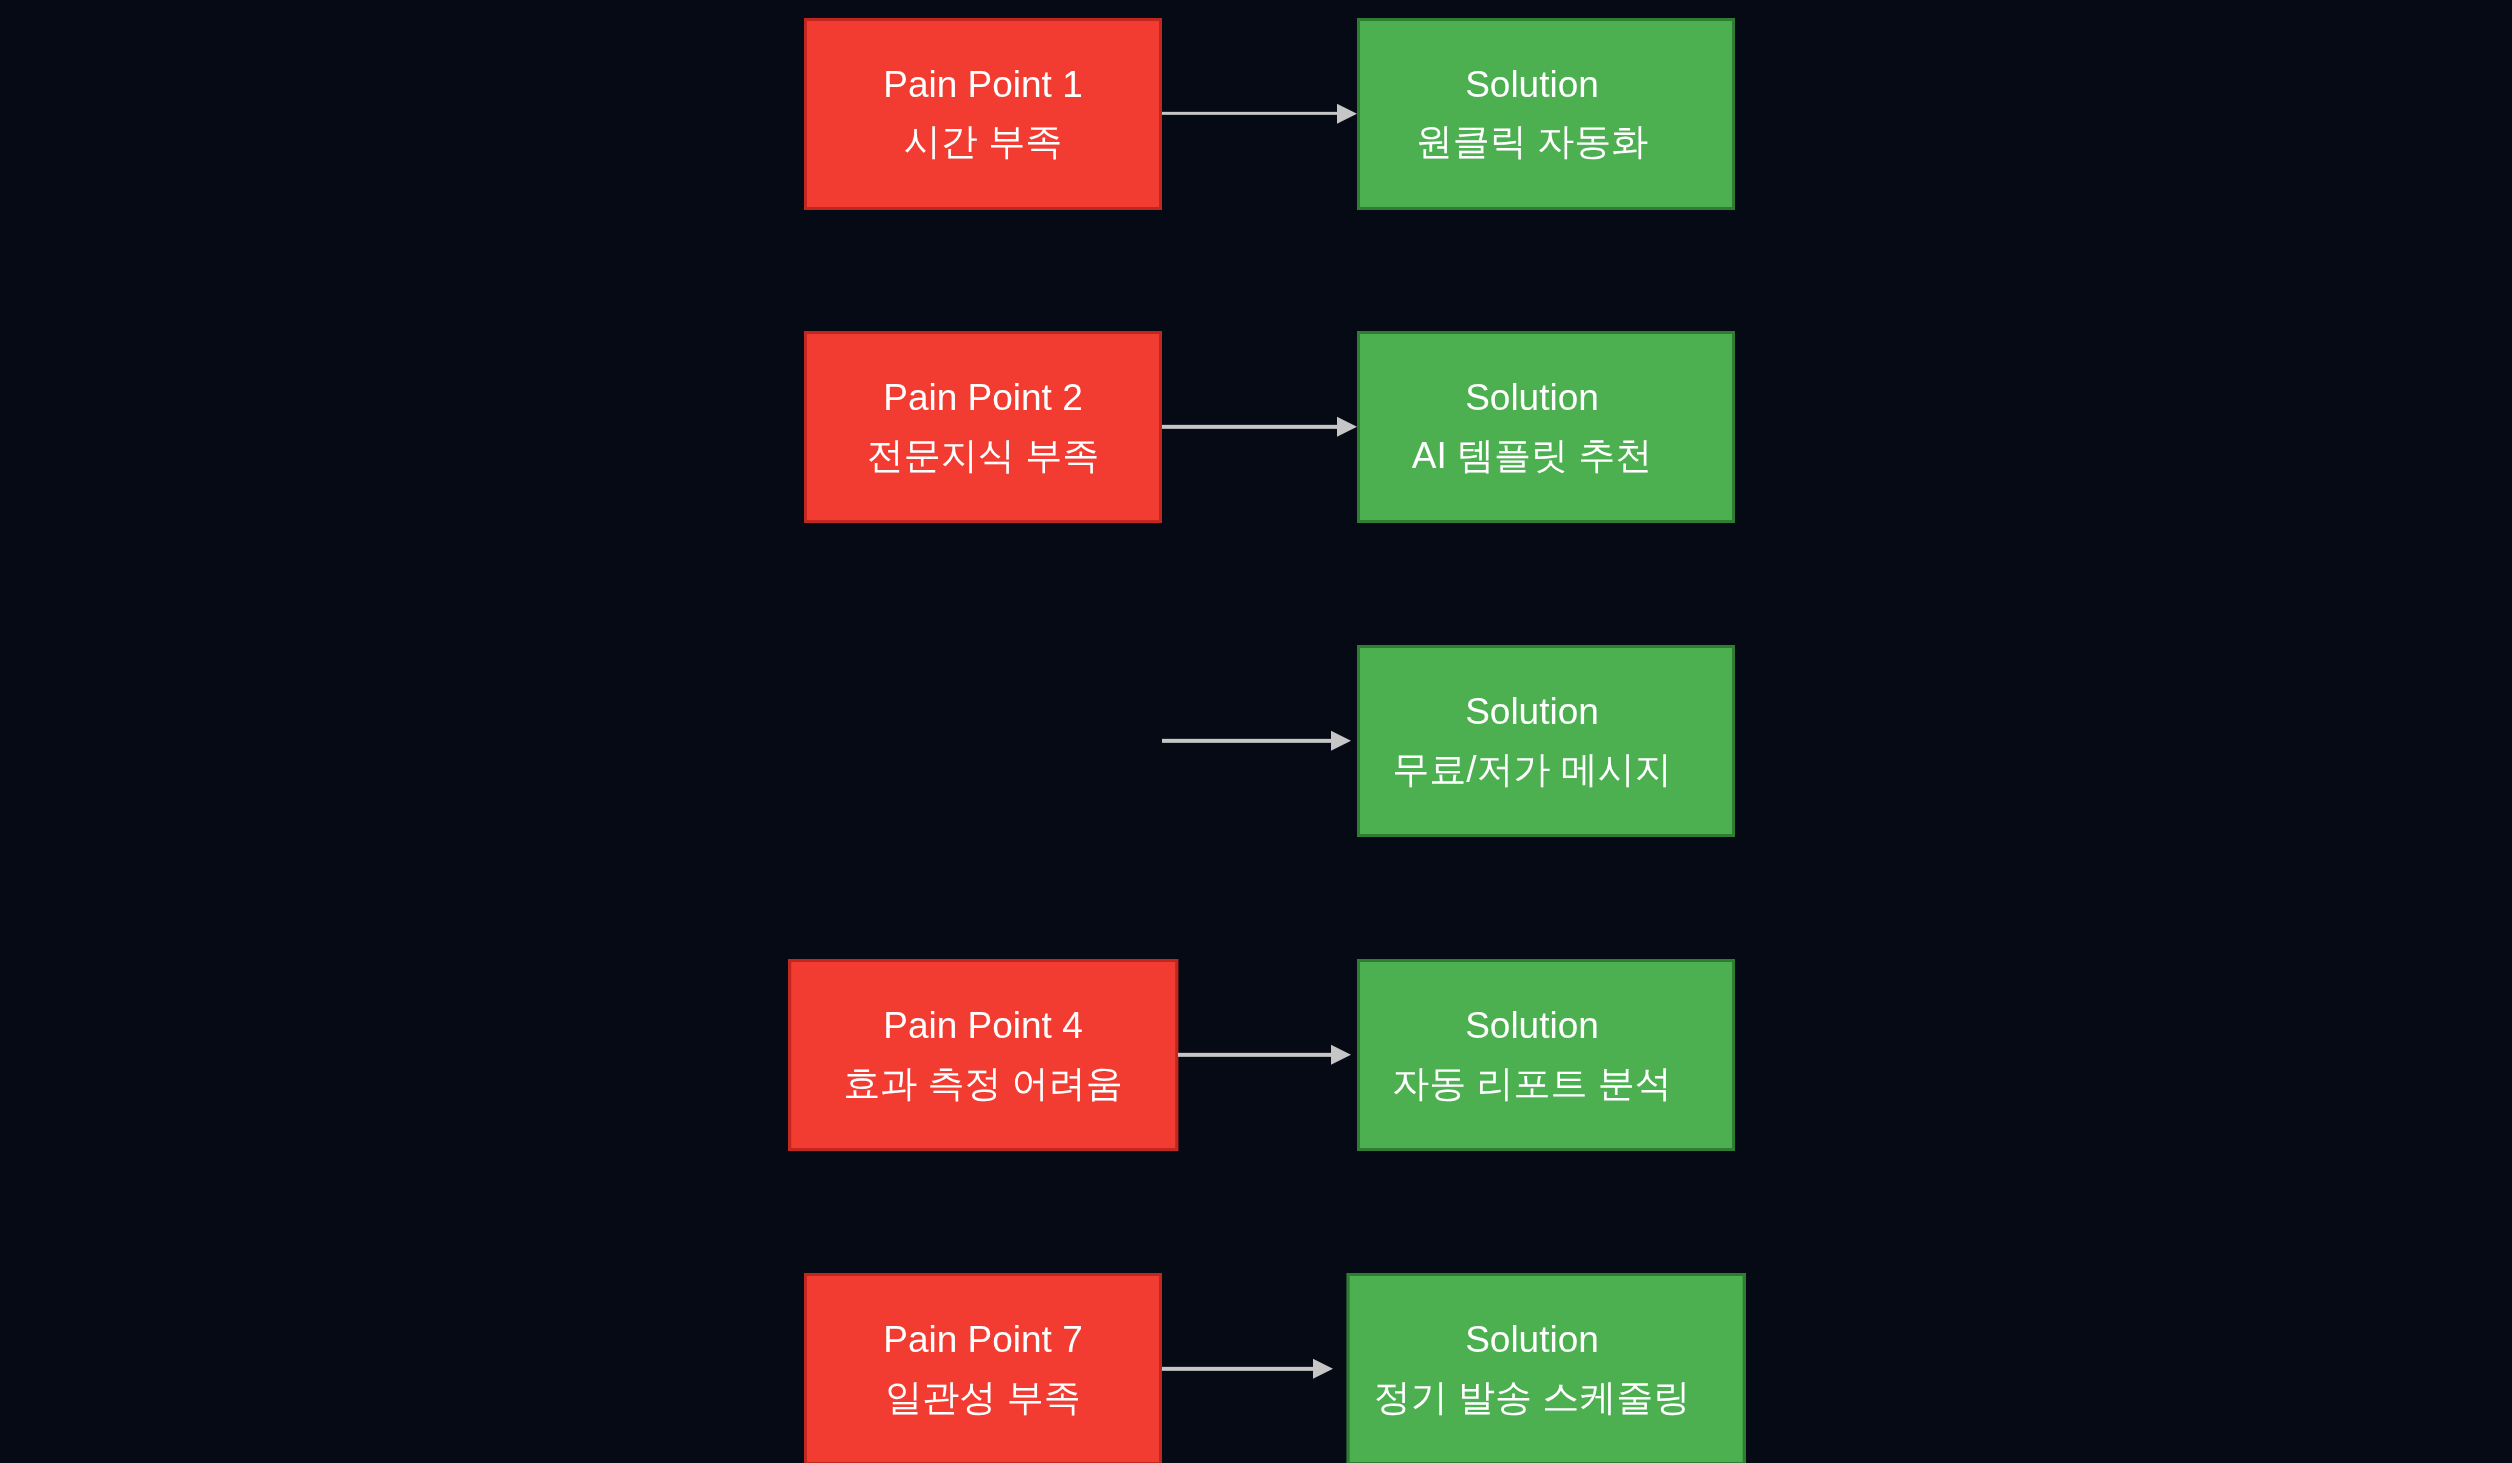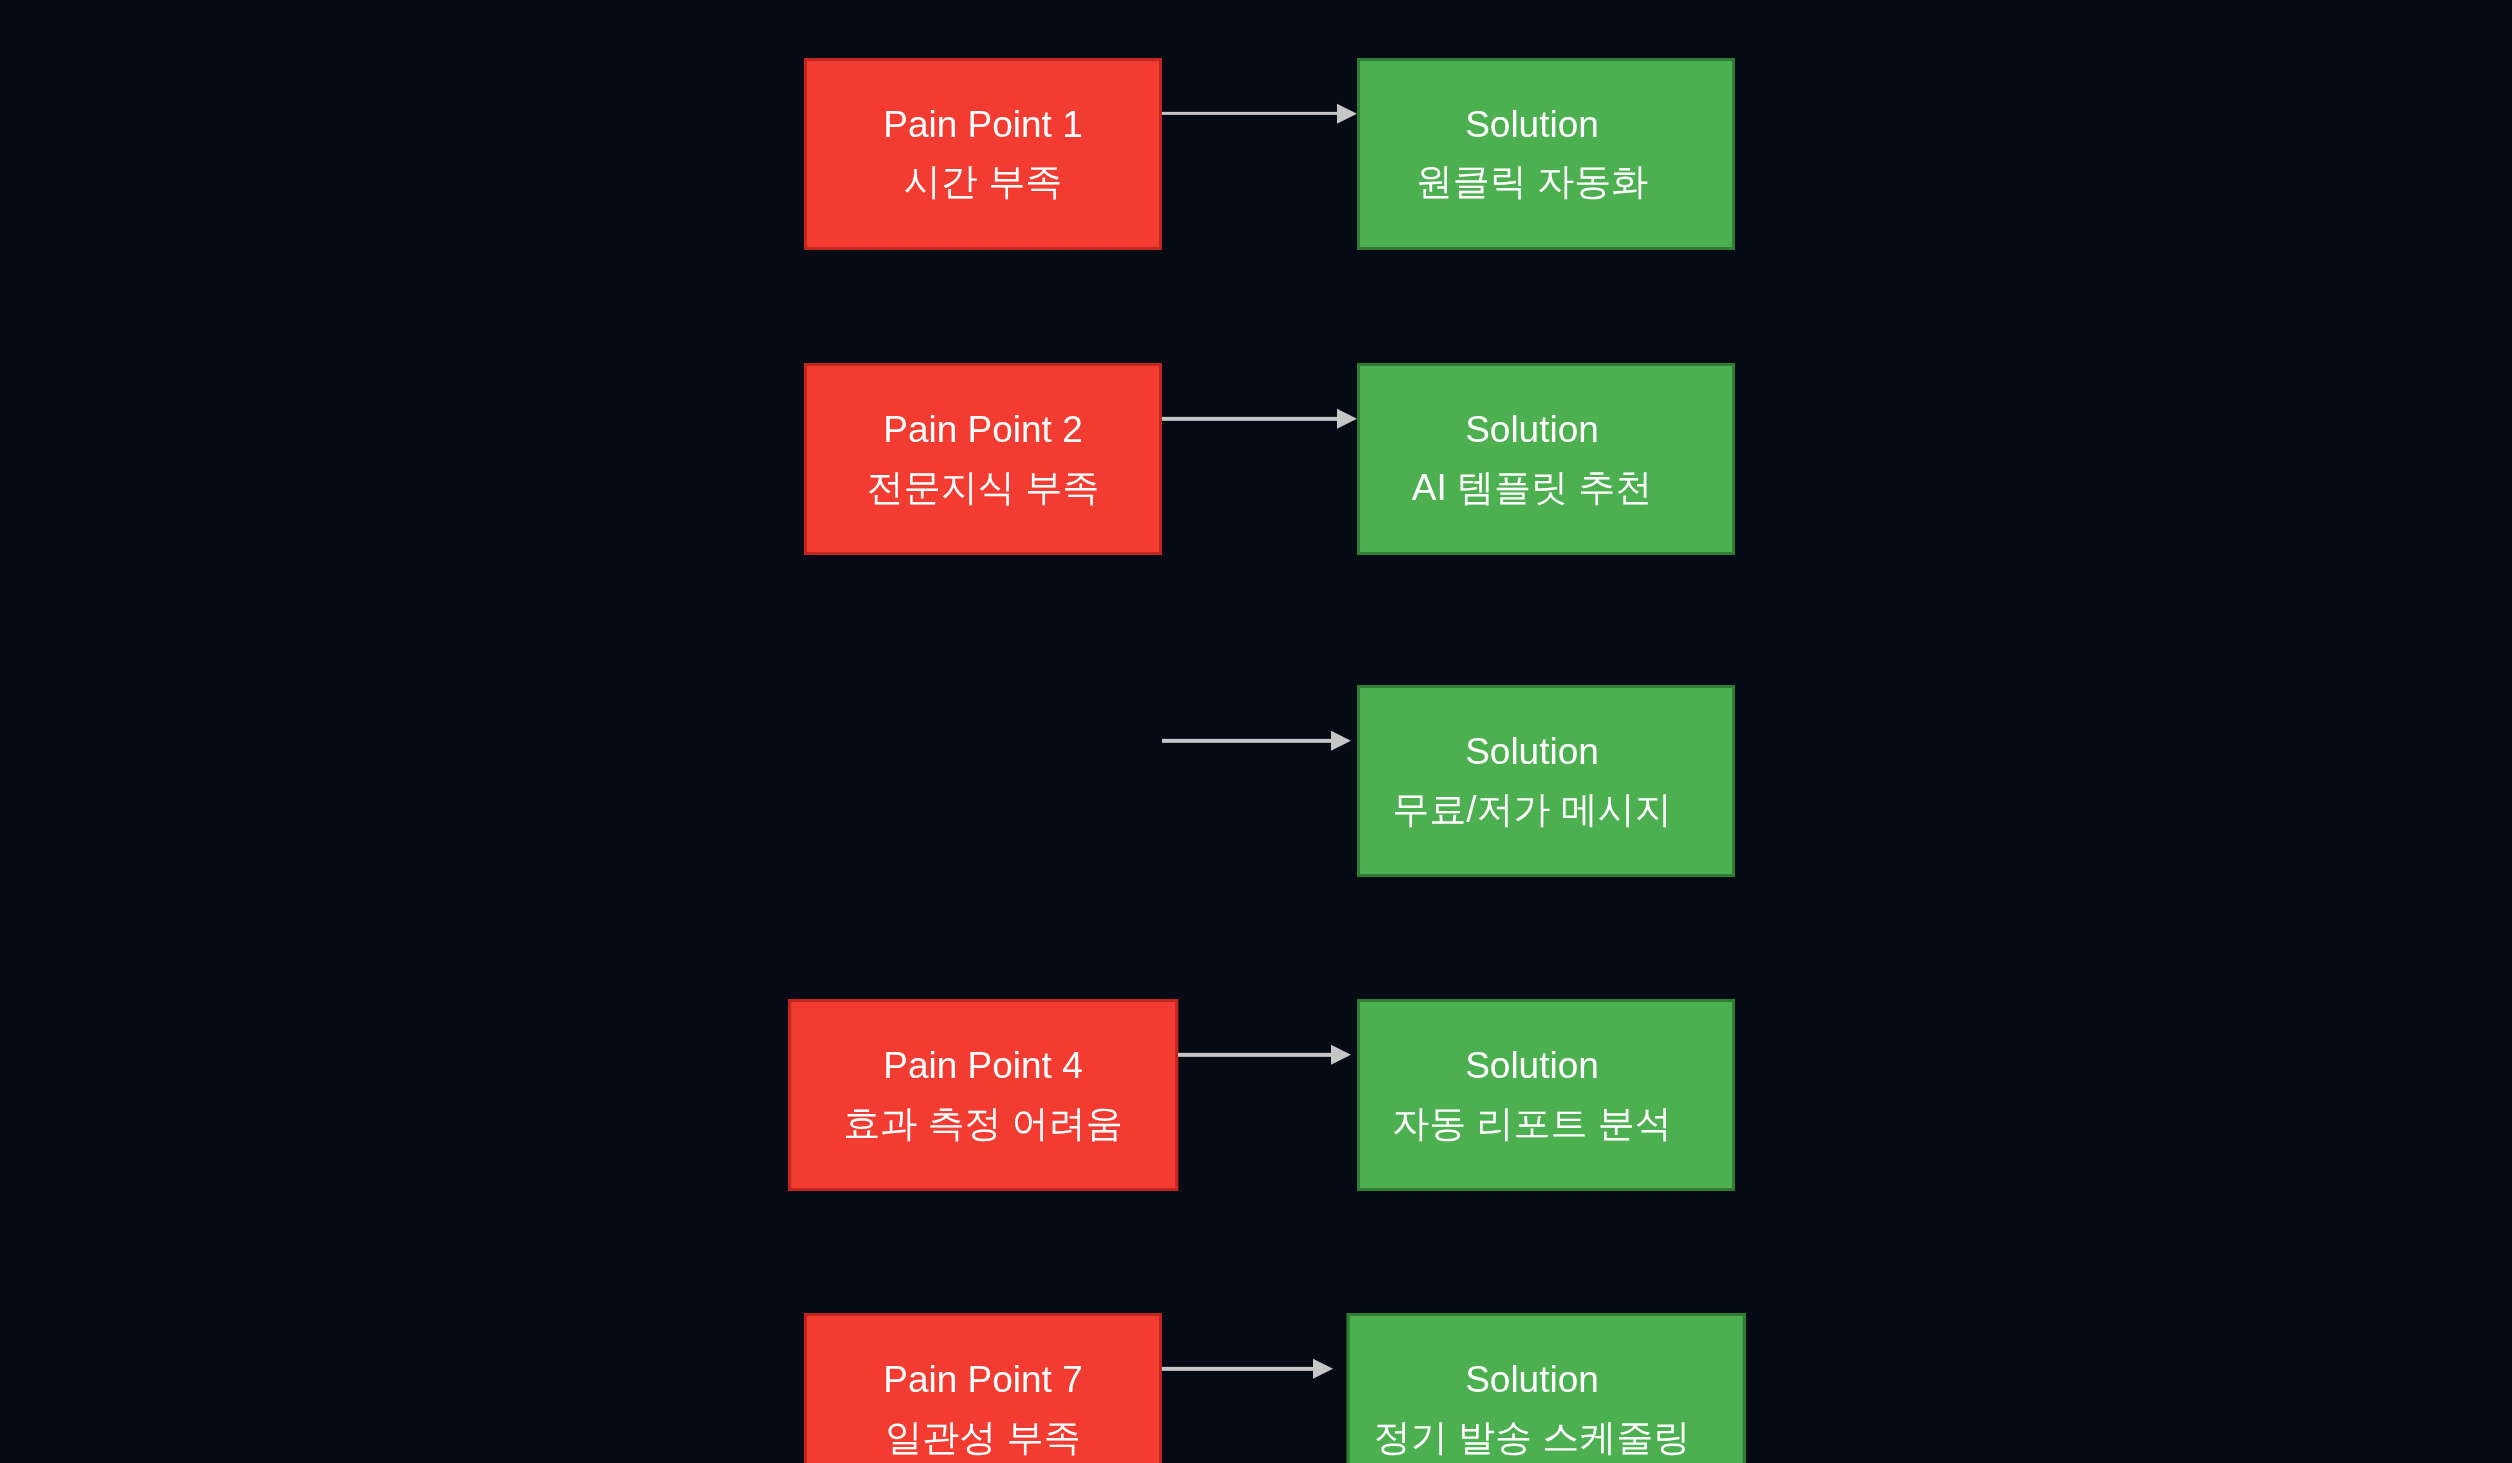--- a/index.html
+++ b/index.html
@@ -18,42 +18,41 @@
     position: absolute;
     inset: 0;
   }
   .row {
     position: absolute;
     left: 0;
     width: 100%;
     height: 192px;
   }
   .row:nth-of-type(1) { top: 17.5px; }
-  .row:nth-of-type(2) { top: 323px; }
+  .row:nth-of-type(2) { top: 331px; }
   .row:nth-of-type(3) { top: 645px; }
   .row:nth-of-type(4) { top: 959px; }
   .row:nth-of-type(5) { top: 1273px; }
 
   .box {
     position: absolute;
     top: 0;
     height: 192px;
     box-sizing: border-box;
     display: flex;
     flex-direction: column;
     justify-content: center;
     align-items: center;
     gap: 11px;
     padding: 0 52px;
     color: #FFFFFF;
     font-size: 37px;
     line-height: 1.25;
     white-space: nowrap;
     text-align: center;
-    margin-top: 40px;
   }
   .pain-box {
     left: 983px;
     transform: translateX(-50%);
     min-width: 358px;
     background: #F23C32;
     border: 3.7px solid #C1271E;
   }
   .solution-box {
     left: 1546px;

